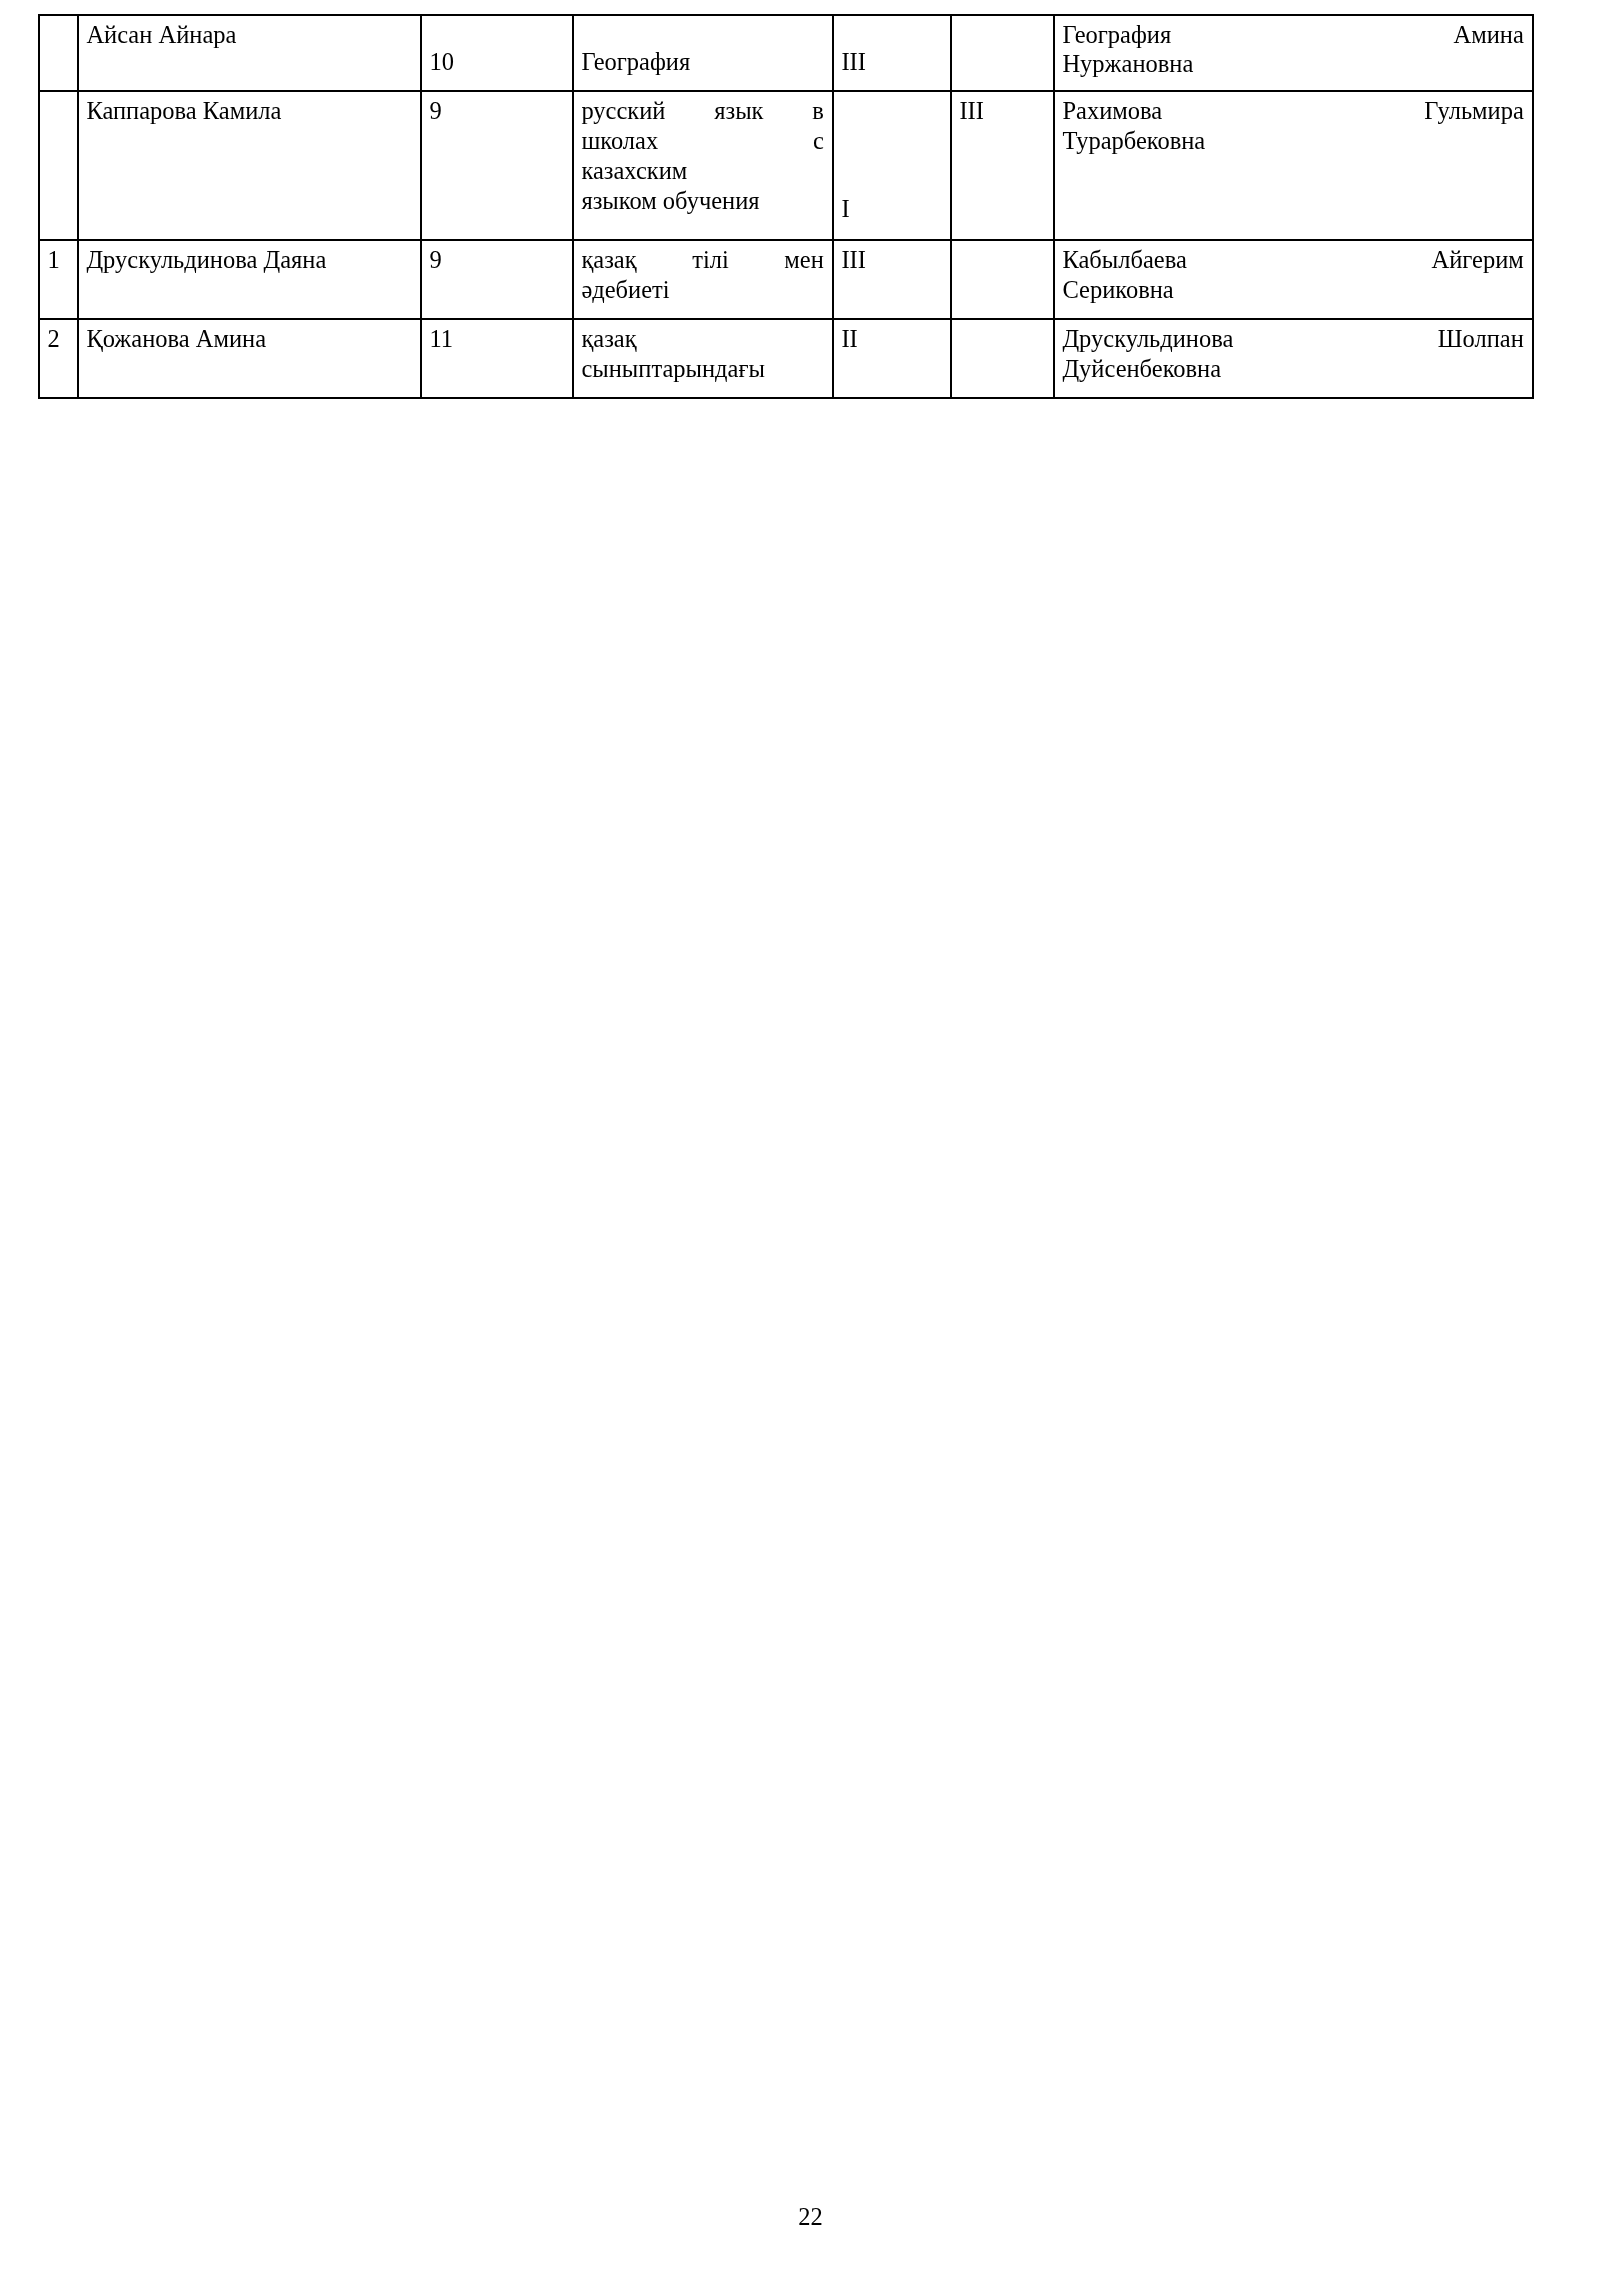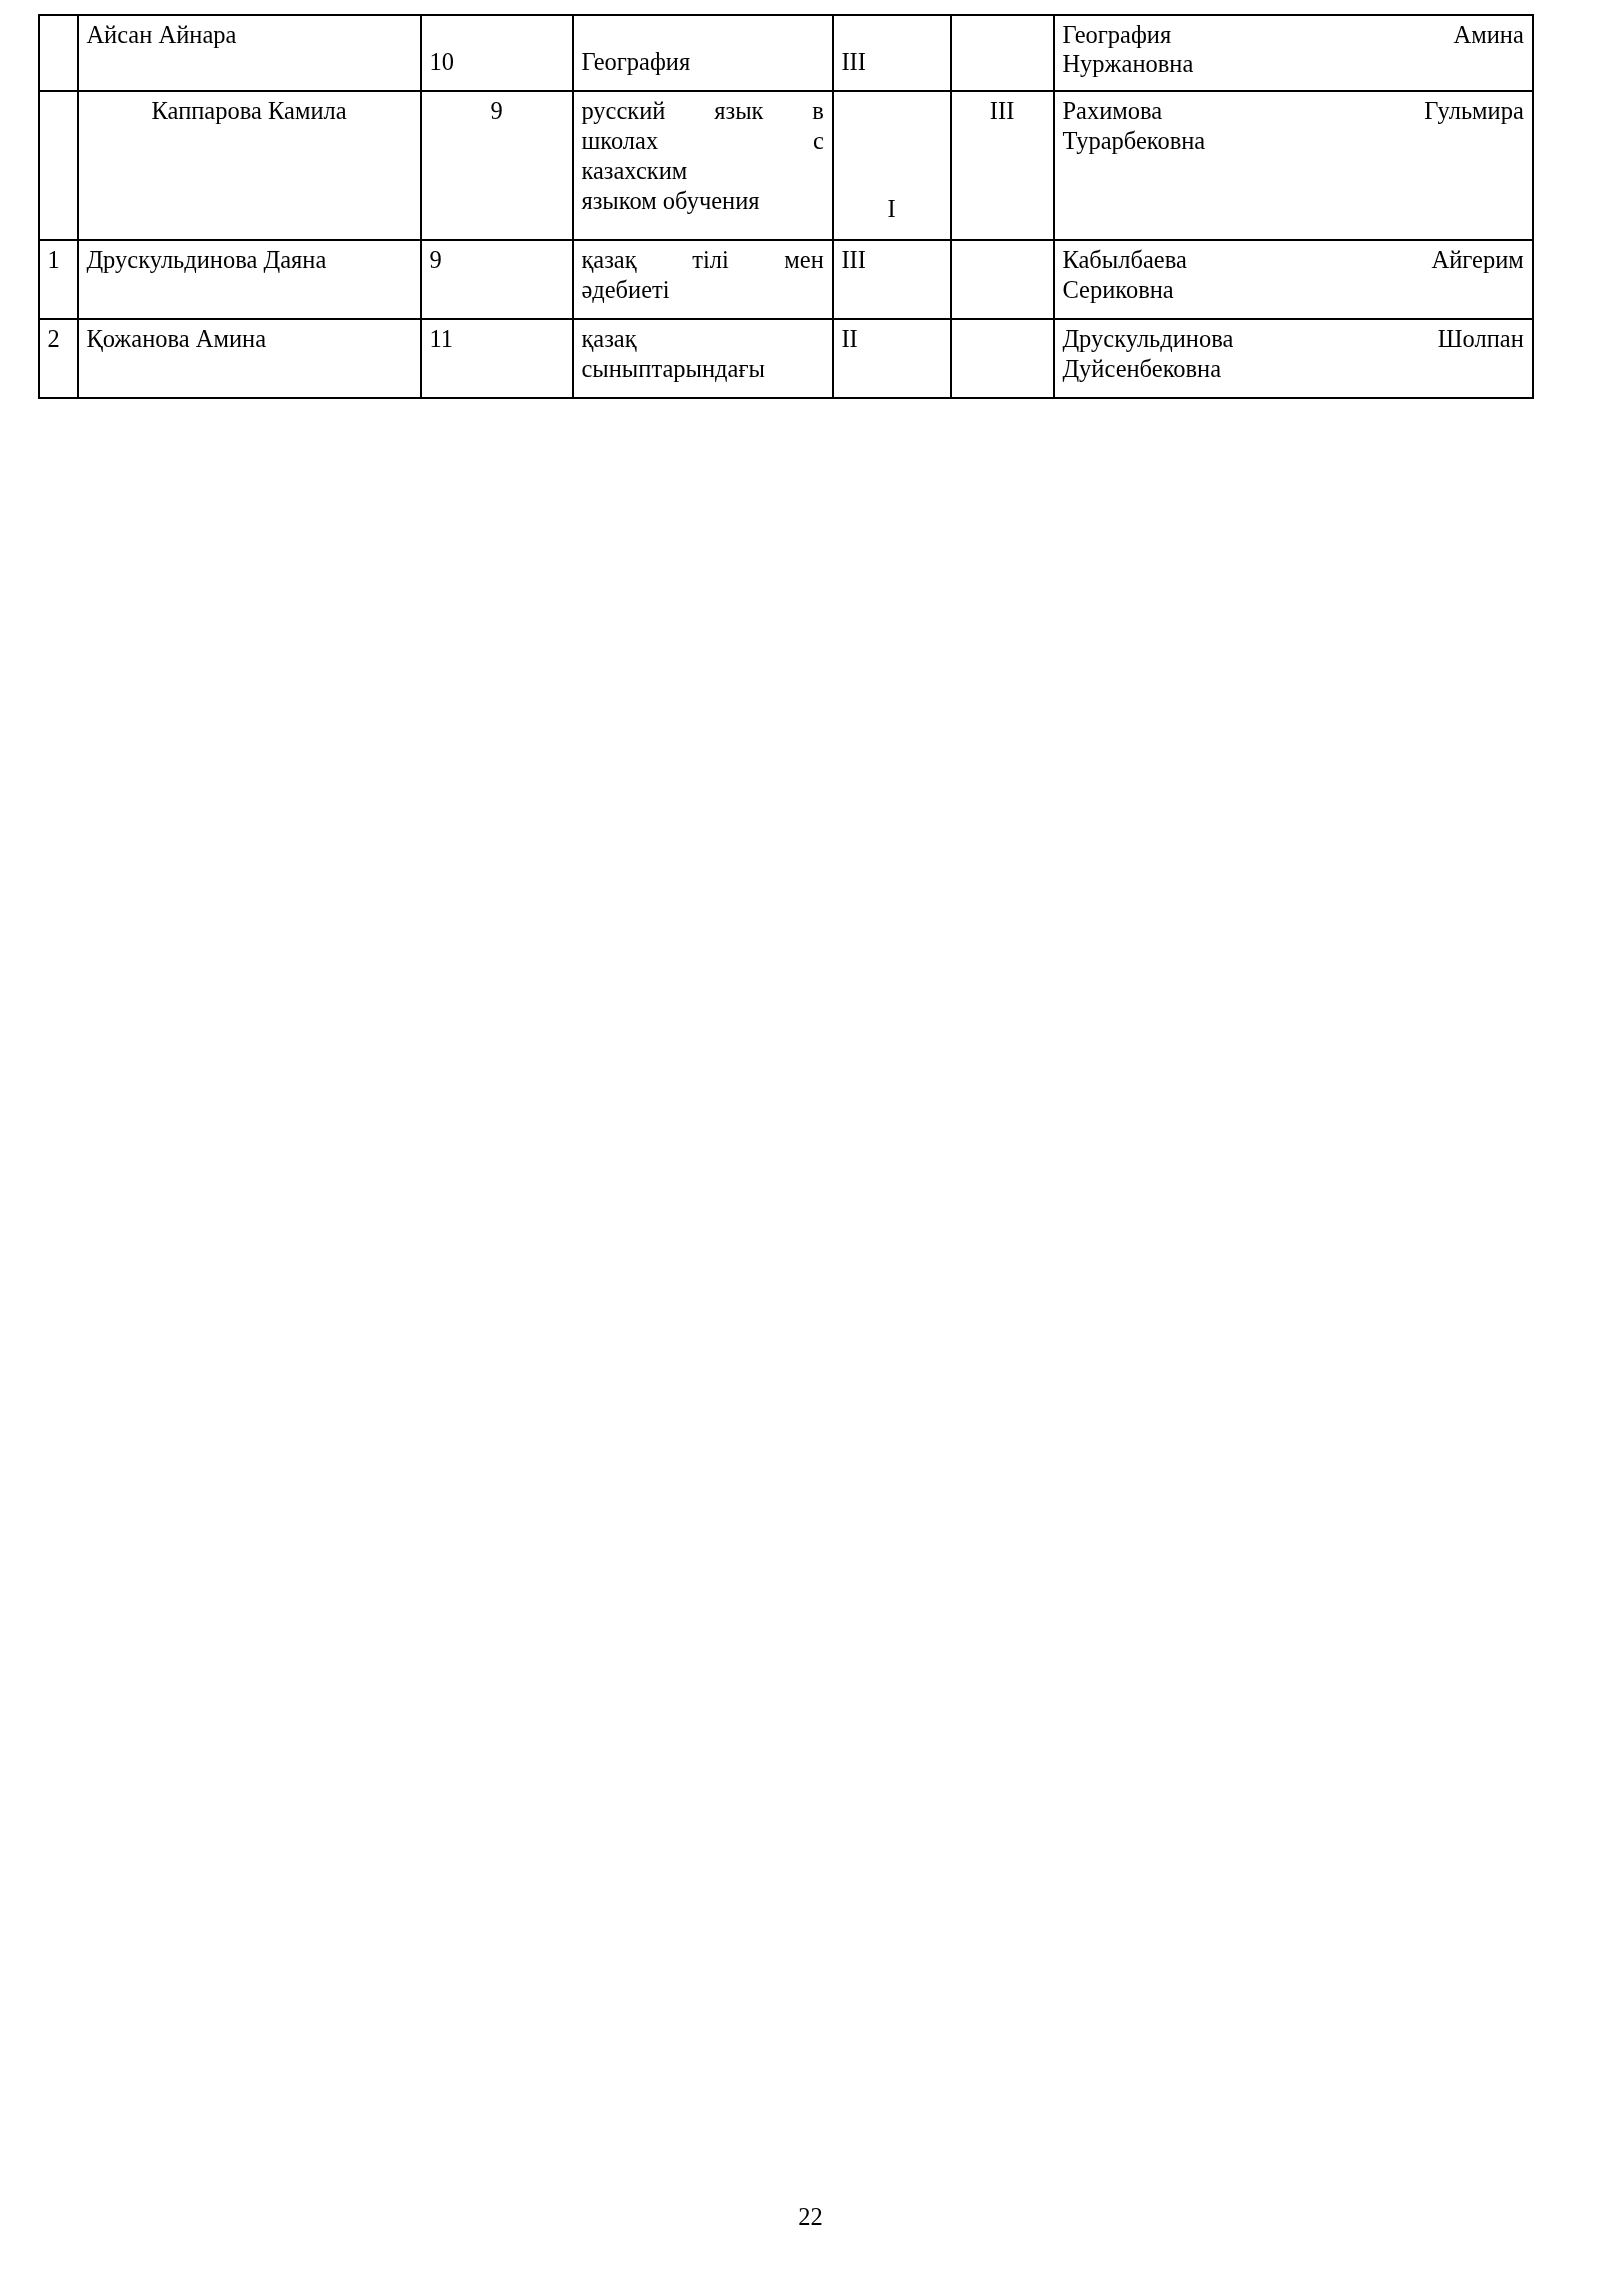--- a/index.html
+++ b/index.html
@@ -61,21 +61,21 @@
   .spread {
     display: block;
     text-align: justify;
     text-align-last: justify;
     -moz-text-align-last: justify;
   }
   .nowrap-line { display: block; }
   .align-bottom { vertical-align: bottom; }
 
   .row1 td { height: 65px; }
-  .row2 td { height: 137px; text-align: center; }
+  .row2 td { height: 137px; }
   .row3 td { height: 67px; }
   .row4 td { height: 67px; }
 
   .page-number {
     position: absolute;
     left: 0;
     top: 2203px;
     width: 1621px;
     text-align: center;
     font-size: 24.5px;

